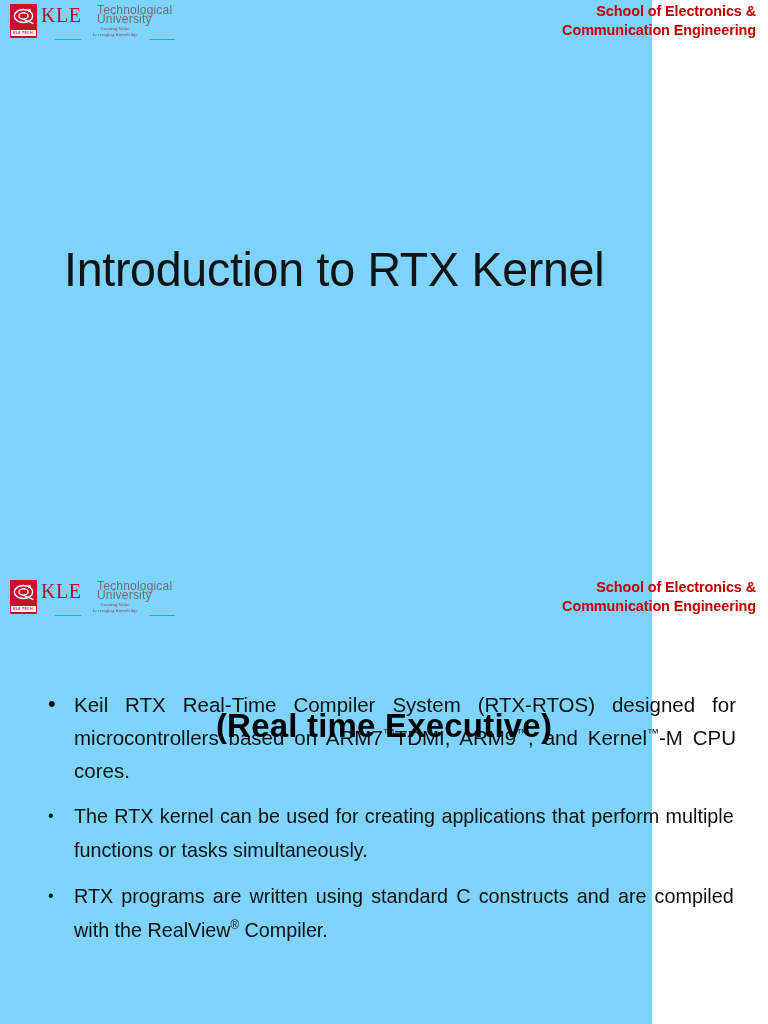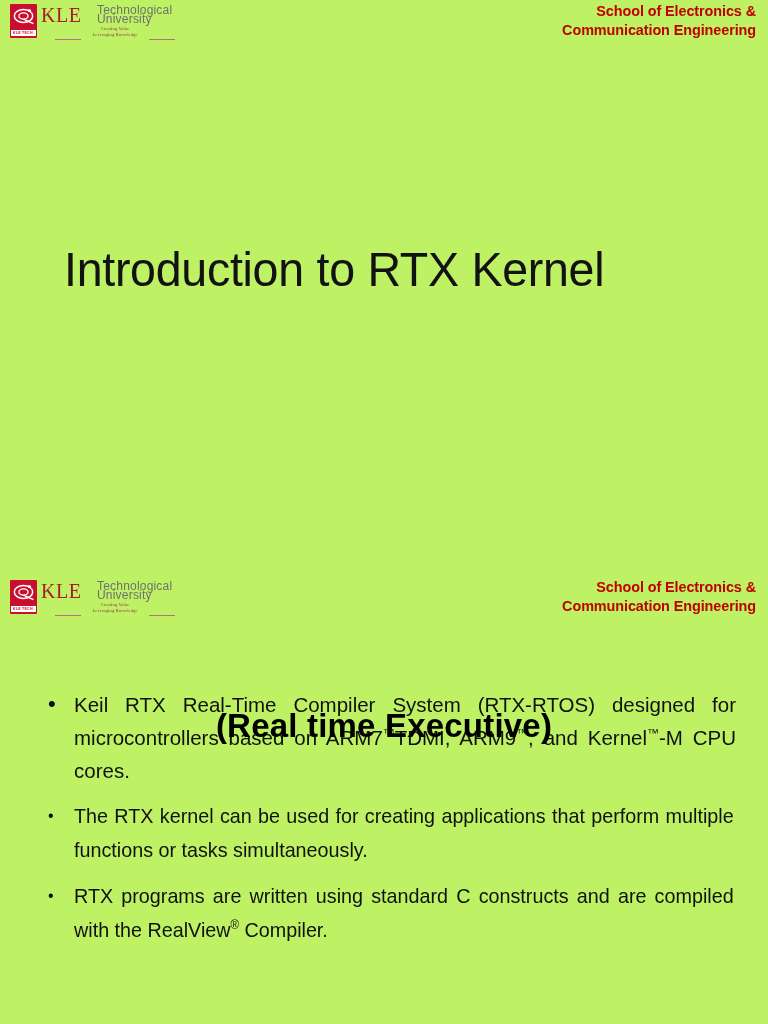--- a/index.html
+++ b/index.html
@@ -12,22 +12,22 @@
     height: 1024px;
     position: relative;
     overflow: hidden;
     font-family: "Liberation Sans", sans-serif;
     color: #000000;
   }
 
   .slide {
     position: absolute;
     left: 0;
-    width: 768px;
-    background: #bef264;
+    width: 652px;
+    background: #7dd3fc;
   }
   #slide-title { top: 0; height: 576px; }
   #slide-content { top: 576px; height: 448px; }
 
   
   .slide-header {
     position: absolute;
     left: 0;
     top: 0;
     width: 768px;

